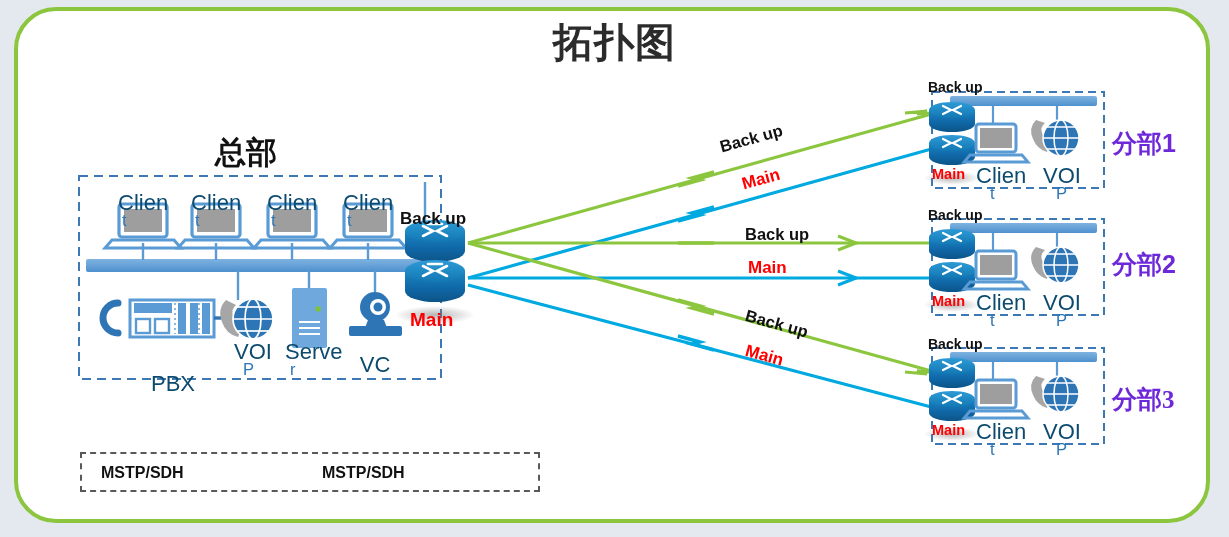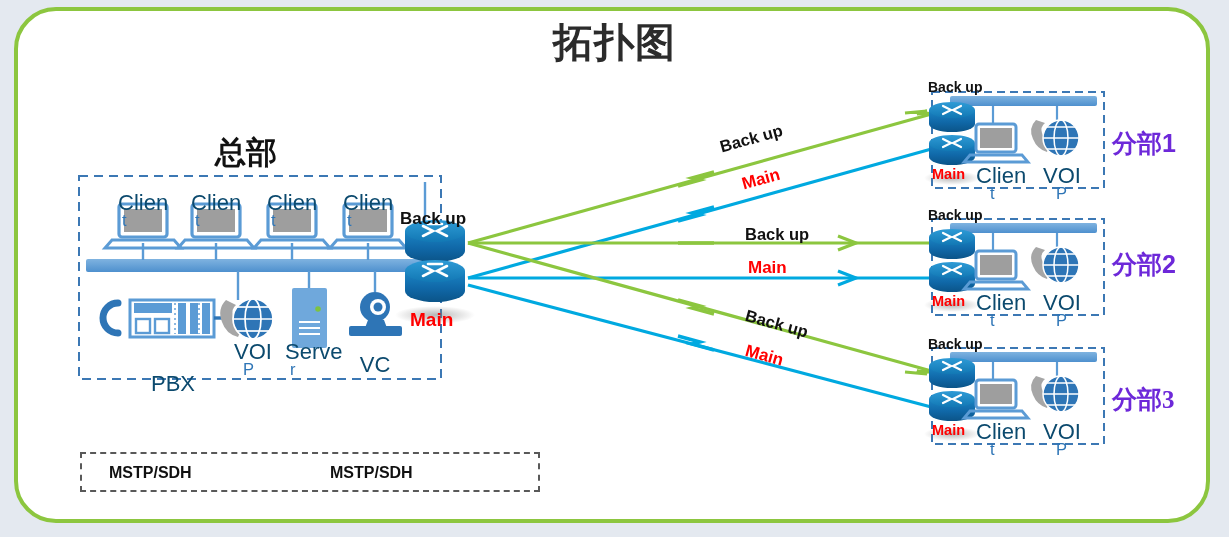--- a/index.html
+++ b/index.html
@@ -83,21 +83,21 @@
   
   #legend-box {
     position: absolute;
     left: 80px; top: 452px;
     width: 460px; height: 40px;
     border: 2px dashed #595959;
     box-sizing: border-box;
     background: #fff;
   }
   .legend-text {
-    font-size: 16px; font-weight: bold; color: #111; margin-left: 8px;
+    font-size: 16px; font-weight: bold; color: #111;
   }
 </style>
 </head>
 <body>
 
 <div id="stage">
   <div id="card"></div>
 
   <svg id="svgroot" viewBox="0 0 1229 537">
     <defs>

